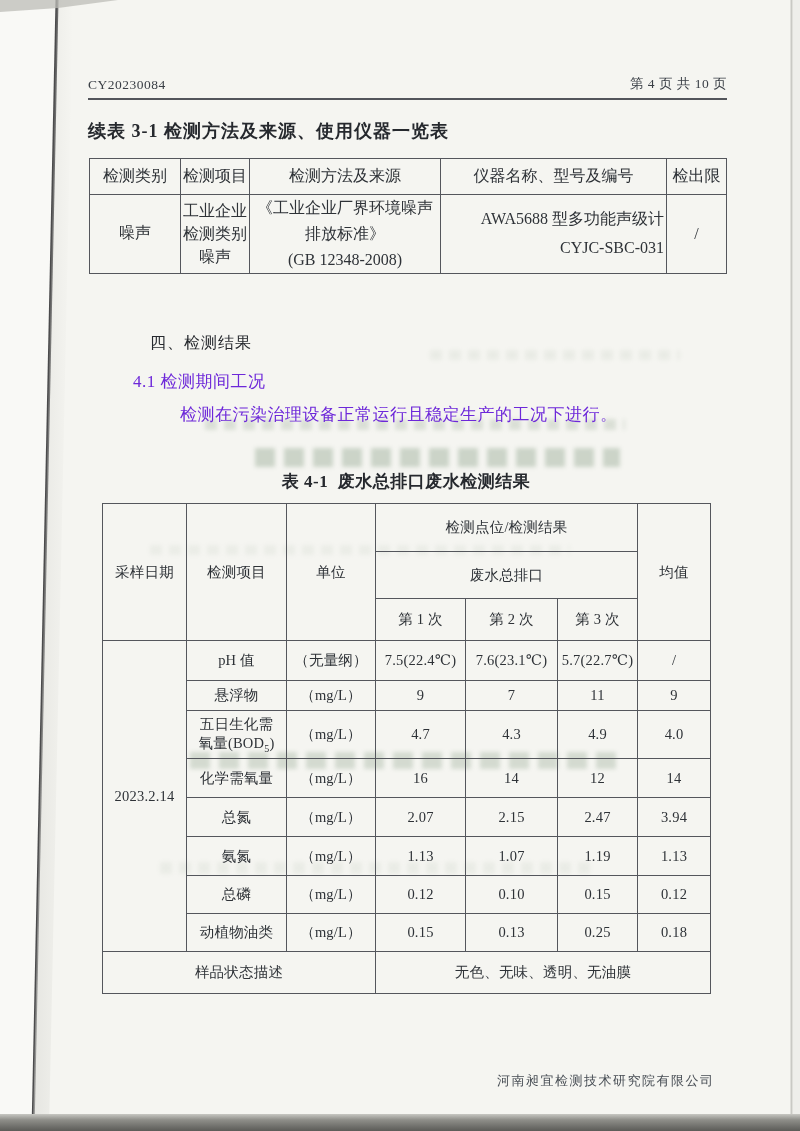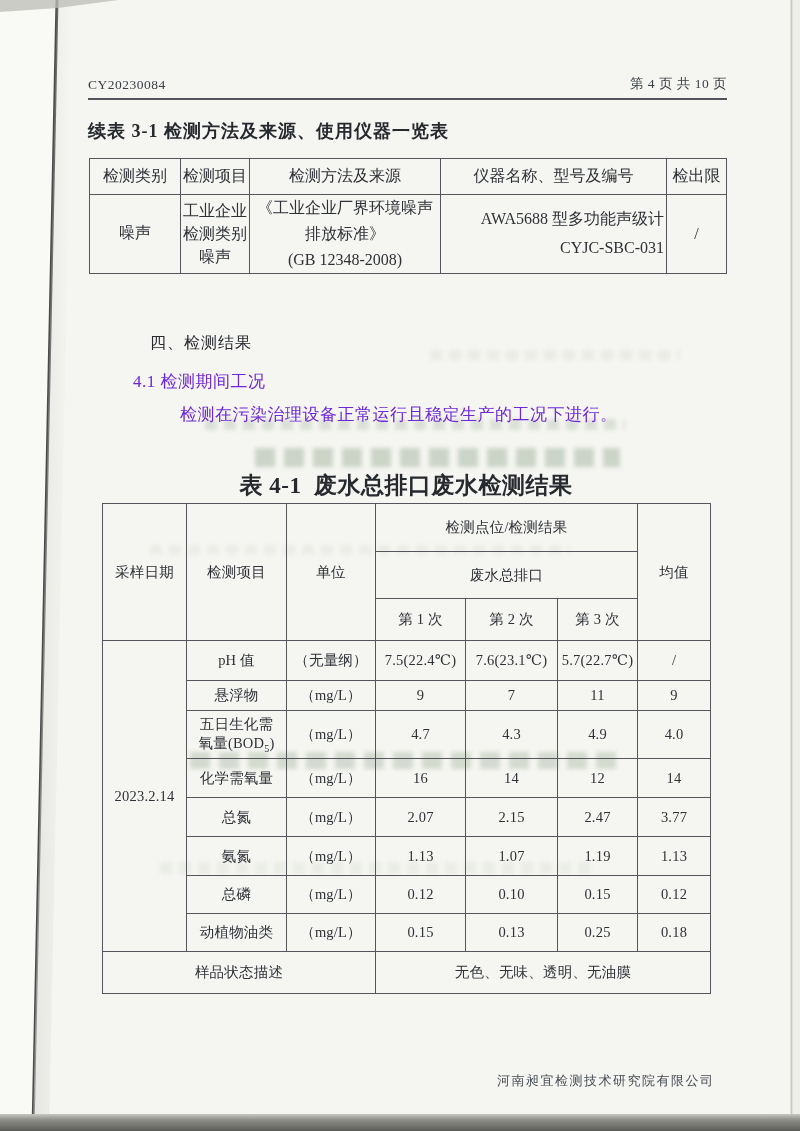--- a/index.html
+++ b/index.html
@@ -23,21 +23,21 @@
        font-size:13.5px;letter-spacing:.5px;white-space:pre;color:#3a3f46;}
   
   .t31-title{position:absolute;left:88px;top:119px;width:639px;text-align:left;
        font-size:18px;font-weight:bold;letter-spacing:1px;white-space:pre;color:#26292e;}
   .sec-head{position:absolute;left:150px;top:333px;font-size:16px;font-weight:normal;letter-spacing:1px;color:#26292e;}
   .sec-line{position:absolute;font-size:17px;letter-spacing:.5px;color:#6d28d9;white-space:pre;}
   .sub1{left:133px;top:370px;}
   .para1{left:180px;top:403px;}
   .sub2{left:133px;top:437px;}
   .t41-title{position:absolute;left:102px;top:470px;width:608px;text-align:center;
-       font-size:23px;font-weight:bold;letter-spacing:.5px;white-space:pre;color:#26292e;}
+       font-size:17px;font-weight:bold;letter-spacing:.5px;white-space:pre;color:#26292e;}
   
   table{border-collapse:collapse;table-layout:fixed;}
   th,td{border:1.5px solid #54565c;text-align:center;vertical-align:middle;
         font-weight:normal;padding:0 2px;overflow:hidden;}
   .t31{position:absolute;left:89px;top:158px;width:637px;font-size:16px;}
   .t31 .lh{line-height:1.45;}
   .t31 .method-cell div{line-height:1.62;}
   .t31 .inst-cell div{line-height:1.8;text-align:right;}
   .t31 .remark-cell div{line-height:1.85;}
   .t41{position:absolute;left:102px;top:503px;width:608px;font-size:14.5px;}
@@ -174,21 +174,21 @@
         <td>14</td>
         <td>12</td>
         <td>14</td>
       </tr>
       <tr style="height:39px">
         <td>总氮</td>
         <td>（mg/L）</td>
         <td>2.07</td>
         <td>2.15</td>
         <td>2.47</td>
-        <td>3.77</td>
+        <td>3.94</td>
       </tr>
       <tr style="height:39px">
         <td>氨氮</td>
         <td>（mg/L）</td>
         <td>1.13</td>
         <td>1.07</td>
         <td>1.19</td>
         <td>1.13</td>
       </tr>
       <tr style="height:38px">

